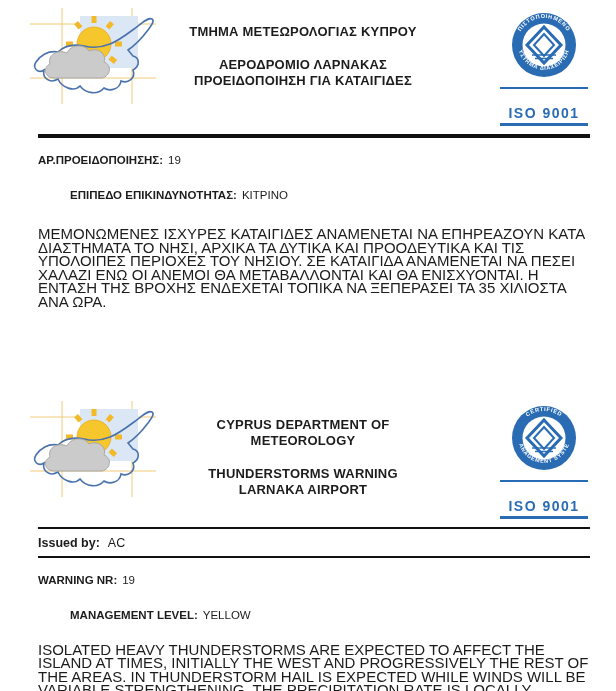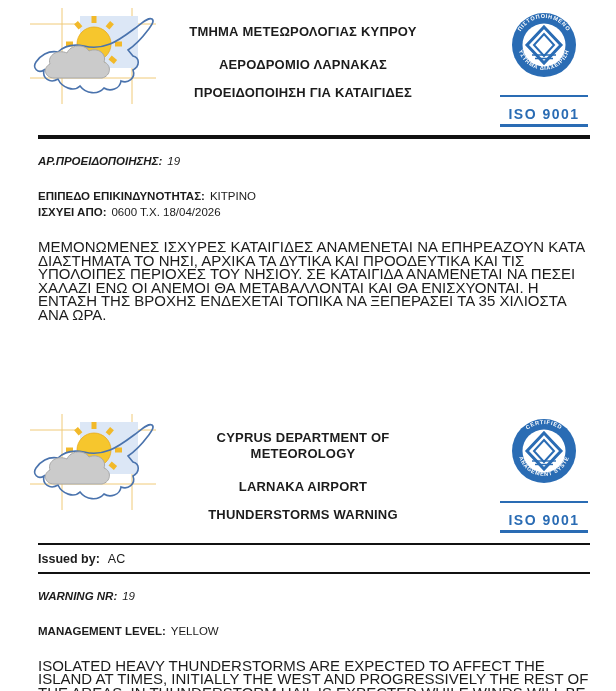--- a/index.html
+++ b/index.html
@@ -9,38 +9,38 @@
     color:#1c1c1c;
   }
   .page{box-sizing:border-box;width:616px;height:691px;padding:8px 26px 0 38px;overflow:hidden;border-radius:29px;}
   .sec{display:block;}
   .sec-en{margin-top:92px;}
 
   .doc-header{display:flex;align-items:flex-start;}
   .logo-wrap{flex:0 0 auto;margin-left:-8px;}
   .titles{flex:1 1 auto;text-align:center;padding:16px 56px 0 8px;font-weight:bold;font-size:13px;letter-spacing:.2px;line-height:16px;}
   .title-main{margin:0 0 17px 0;}
-  .title-sub{margin:12px;}
+  .title-sub{margin:0;}
   .badge-wrap{flex:0 0 92px;display:flex;flex-direction:column;align-items:center;padding-top:3px;}
   .iso-box{
-    box-sizing:border-box;width:88px;text-align:center;margin-top:16px;
+    box-sizing:border-box;width:88px;text-align:center;margin-top:8px;
     border-top:2px solid #2a6cb4;border-bottom:3px solid #2a6cb4;
-    color:#2a6cb4;font-weight:bold;font-size:14px;letter-spacing:1.5px;padding:9px 0 2px;
+    color:#2a6cb4;font-weight:bold;font-size:14px;letter-spacing:1.5px;padding:16px 0 2px;
   }
 
   .rule{border:none;border-top:2px solid #111;margin:0;}
   .rule-a{margin-top:8px;}
 
   .issue-row{display:flex;justify-content:space-between;align-items:baseline;padding:7px 0 6px;font-size:12.5px;}
   .lbl{font-weight:bold;}
   .issue-row .lbl{margin-right:8px;}
   .field{font-size:11.5px;}
   .field .lbl,.valid-row .lbl{margin-right:5px;}
-  .f-warnnr{margin-top:16px;font-style:italic;}
-  .f-aware{margin-top:23px;}
+  .f-warnnr{margin-top:16px;}
+  .f-aware{margin-top:23px;margin-left:32px;}
   .valid-row{display:flex;font-size:11.5px;margin-top:4px;}
   .valid-row .pair1{flex:0 0 277px;}
   .body-text{font-size:15px;line-height:13.6px;margin:22px 0 0 0;}
 
   .ring-text{fill:#ffffff;font-family:"Liberation Sans","DejaVu Sans",sans-serif;font-size:5.6px;font-weight:bold;letter-spacing:.7px;}
 </style>
 </head>
 <body>
 
 <div class="page">
@@ -111,23 +111,20 @@
 
     <div class="field f-warnnr">
       <span class="lbl">ΑΡ.ΠΡΟΕΙΔΟΠΟΙΗΣΗΣ:</span><span class="val">19</span>
     </div>
 
     <div class="field f-aware">
       <span class="lbl">ΕΠΙΠΕΔΟ ΕΠΙΚΙΝΔΥΝΟΤΗΤΑΣ:</span><span class="val">ΚΙΤΡΙΝΟ</span>
     </div>
 
     <div class="valid-row">
-      <div class="pair1">
-        <span class="lbl">ΙΣΧΥΕΙ ΑΠΟ:</span><span class="val">0600 Τ.Χ. 18/04/2026</span>
-      </div>
     </div>
 
     <p class="body-text">ΜΕΜΟΝΩΜΕΝΕΣ ΙΣΧΥΡΕΣ ΚΑΤΑΙΓΙΔΕΣ ΑΝΑΜΕΝΕΤΑΙ ΝΑ ΕΠΗΡΕΑΖΟΥΝ ΚΑΤΑ ΔΙΑΣΤΗΜΑΤΑ ΤΟ ΝΗΣΙ, ΑΡΧΙΚΑ ΤΑ ΔΥΤΙΚΑ ΚΑΙ ΠΡΟΟΔΕΥΤΙΚΑ ΚΑΙ ΤΙΣ ΥΠΟΛΟΙΠΕΣ ΠΕΡΙΟΧΕΣ ΤΟΥ ΝΗΣΙΟΥ. ΣΕ ΚΑΤΑΙΓΙΔΑ ΑΝΑΜΕΝΕΤΑΙ ΝΑ ΠΕΣΕΙ ΧΑΛΑΖΙ ΕΝΩ ΟΙ ΑΝΕΜΟΙ ΘΑ ΜΕΤΑΒΑΛΛΟΝΤΑΙ ΚΑΙ ΘΑ ΕΝΙΣΧΥΟΝΤΑΙ. Η ΕΝΤΑΣΗ ΤΗΣ ΒΡΟΧΗΣ ΕΝΔΕΧΕΤΑΙ ΤΟΠΙΚΑ ΝΑ ΞΕΠΕΡΑΣΕΙ ΤΑ 35 ΧΙΛΙΟΣΤΑ ΑΝΑ ΩΡΑ.</p>
   </section>
 
   <section class="sec sec-en">
     <div class="doc-header">
 
       <div class="logo-wrap">
         <svg width="126" height="96" viewBox="0 0 126 96">
@@ -149,22 +146,22 @@
             <line x1="47.9" y1="49.5" x2="42.5" y2="54"></line>
           </g>
           <circle cx="64" cy="36" r="17" fill="#f6c62d" stroke="#e8a91a" stroke-width="0.8"></circle>
           <path d="M6,54 C2,60 8,66 14,62 C12,70 20,76 28,71 C32,80 44,84 50,78 C56,86 68,87 74,80 C80,84 90,81 91,73 C98,76 106,70 103,62 C110,58 110,50 103,48 L98,42 C104,38 112,30 118,22 C121,18 125,13 122,11 C118,9 112,15 104,21 C96,27 88,33 80,36 C70,40 62,40 54,38 C44,36 34,38 28,44 C18,42 10,48 6,54 Z" fill="none" stroke="#4a73ad" stroke-width="1.6"></path>
           <path d="M24,70 C15,70 12,60 20,56 C17,47 28,41 37,45 C40,37 54,35 59,43 C68,39 77,46 74,54 C82,57 81,68 72,70 Z" fill="#cbcbcb" stroke="#a8a8a8" stroke-width="1"></path>
         </svg>
       </div>
 
       <div class="titles">
         <div class="title-main">CYPRUS DEPARTMENT OF METEOROLOGY</div>
+        <div class="title-sub">THUNDERSTORMS WARNING</div>
         <div class="title-sub">LARNAKA AIRPORT</div>
-        <div class="title-sub">THUNDERSTORMS WARNING</div>
       </div>
 
       <div class="badge-wrap">
         <svg width="90" height="68" viewBox="0 0 90 68" xmlns:xlink="http://www.w3.org/1999/xlink">
           <defs>
             <path id="eArcT" d="M 18,34 A 27,27 0 0 1 72,34"></path>
             <path id="eArcB" d="M 20,40 A 26,26 0 0 0 70,40"></path>
           </defs>
           <circle cx="45" cy="34" r="32" fill="#2a6cb4"></circle>
           <circle cx="45" cy="34" r="21.5" fill="#ffffff"></circle>

